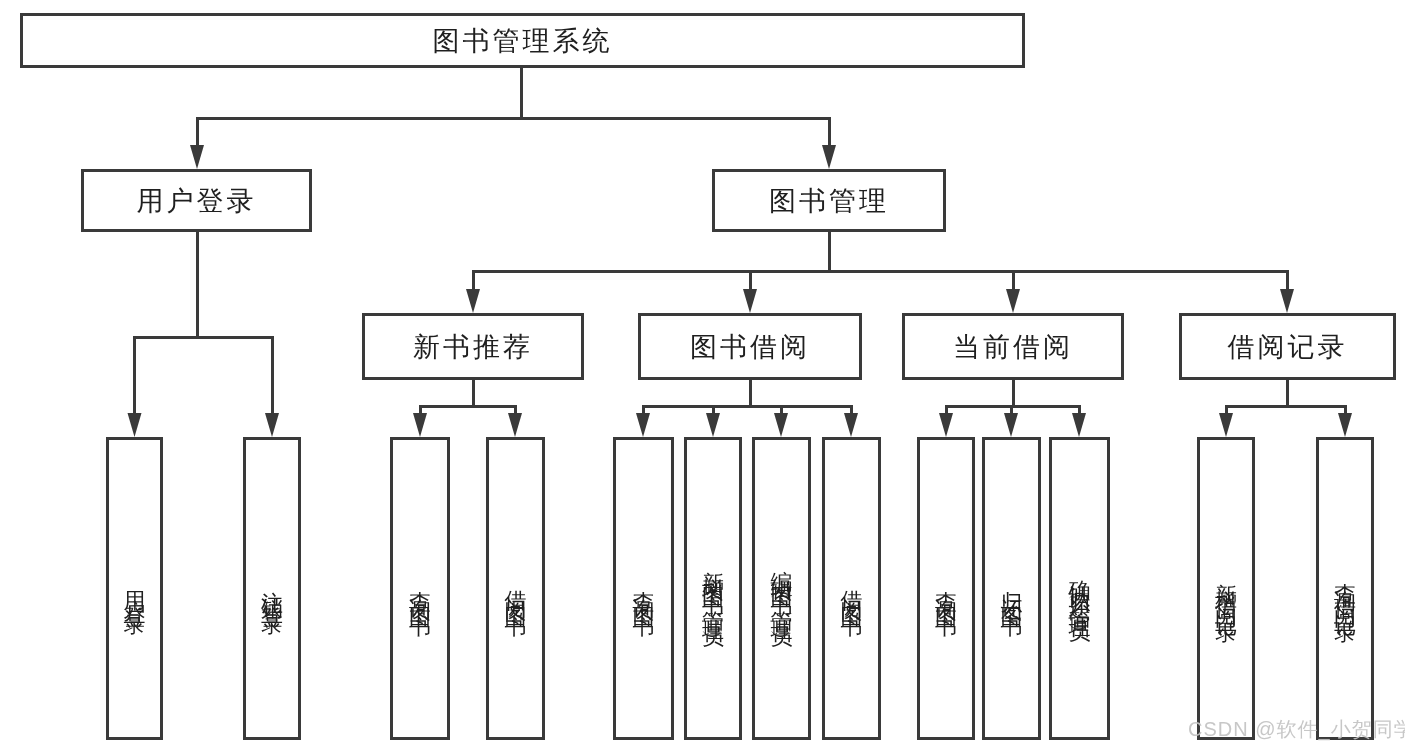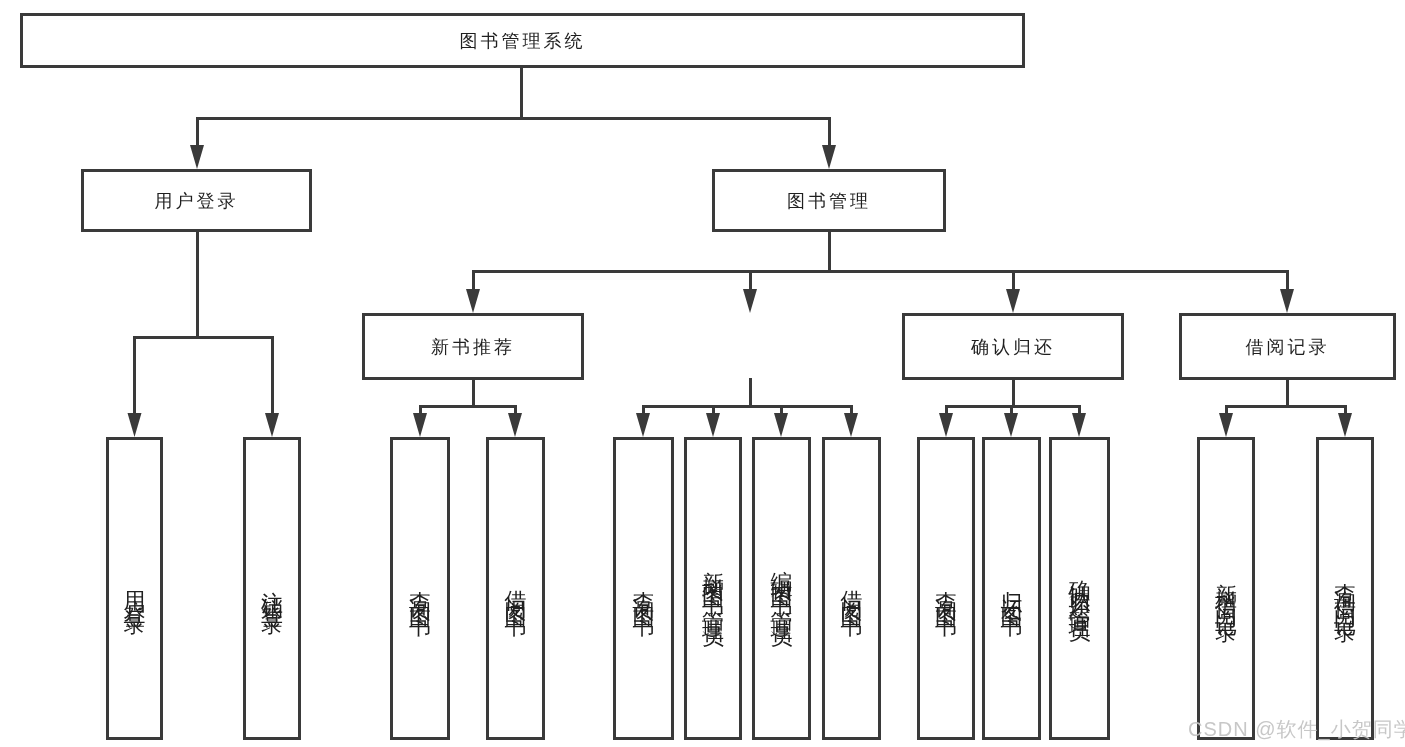--- a/index.html
+++ b/index.html
@@ -39,21 +39,21 @@
     box-sizing: border-box;
     border: 3px solid var(--line, #3a3a3a);
     background: #ffffff;
     display: flex;
     align-items: center;
     justify-content: center;
     z-index: 2;
     color: var(--text, #1f1f1f);
   }
   .hlabel {
-    font-size: 18px;
+    font-size: 27px;
     letter-spacing: 3px;
     white-space: nowrap;
     color: var(--text, #1f1f1f);
   }
   .vlabel {
     writing-mode: vertical-rl;
     text-orientation: mixed;
     font-size: 22px;
     letter-spacing: 8px;
     line-height: 1;
@@ -163,22 +163,25 @@
   <div class="box" style="left:81px;top:169px;width:231px;height:63px;">
     <span class="hlabel">用户登录</span>
   </div>
   <div class="box" style="left:362px;top:313px;width:222px;height:67px;">
     <span class="hlabel">新书推荐</span>
   </div>
 
   <div class="box" style="left:712px;top:169px;width:234px;height:63px;">
     <span class="hlabel">图书管理</span>
   </div>
+  <div class="box" style="left:638px;top:313px;width:224px;height:67px;">
+    <span class="hlabel">图书借阅</span>
+  </div>
   <div class="box" style="left:902px;top:313px;width:222px;height:67px;">
-    <span class="hlabel">确认归还</span>
+    <span class="hlabel">当前借阅</span>
   </div>
   <div class="box" style="left:1179px;top:313px;width:217px;height:67px;">
     <span class="hlabel">借阅记录</span>
   </div>
 
   <div class="box" style="left:106px;top:437px;width:57px;height:303px;">
     <span class="vlabel">用户登录</span>
   </div>
   <div class="box" style="left:243px;top:437px;width:58px;height:303px;">
     <span class="vlabel">注销登录</span>

